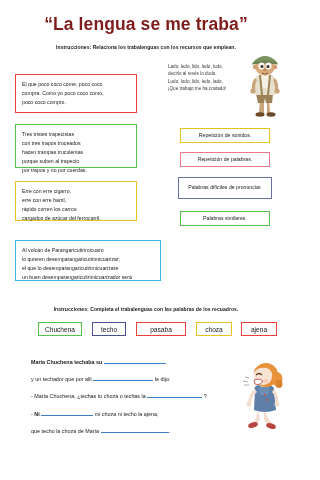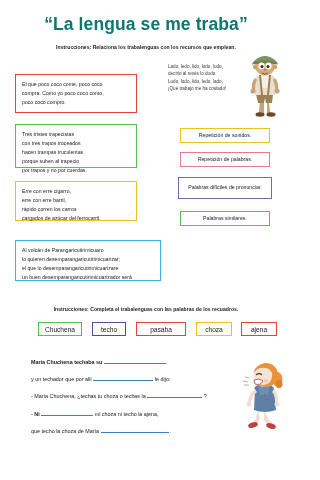--- a/index.html
+++ b/index.html
@@ -22,21 +22,21 @@
 
   
   .title {
     position: absolute;
     top: 14px;
     left: 0;
     width: 292px;
     text-align: center;
     font-size: 17.5px;
     font-weight: bold;
-    color: #0f766e;
+    color: #7f1d1d;
     letter-spacing: 0.1px;
     font-family: "Liberation Sans", sans-serif;
   }
 
   
   .instructions {
     position: absolute;
     font-size: 5.1px;
     font-weight: bold;
     color: #1a1a1a;

